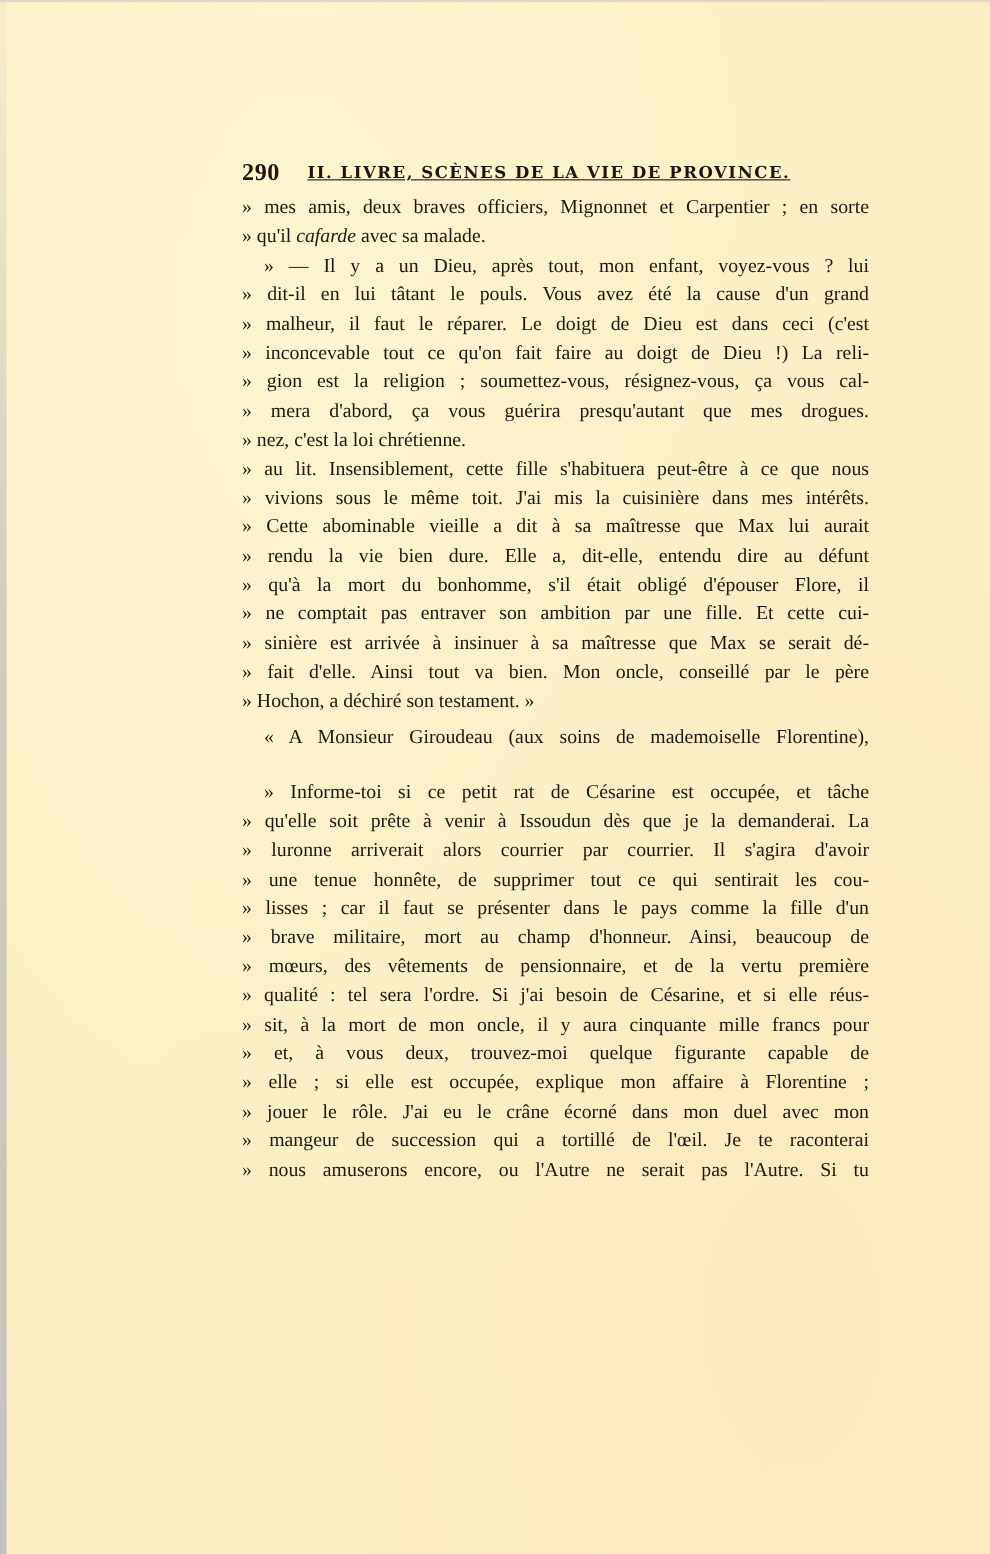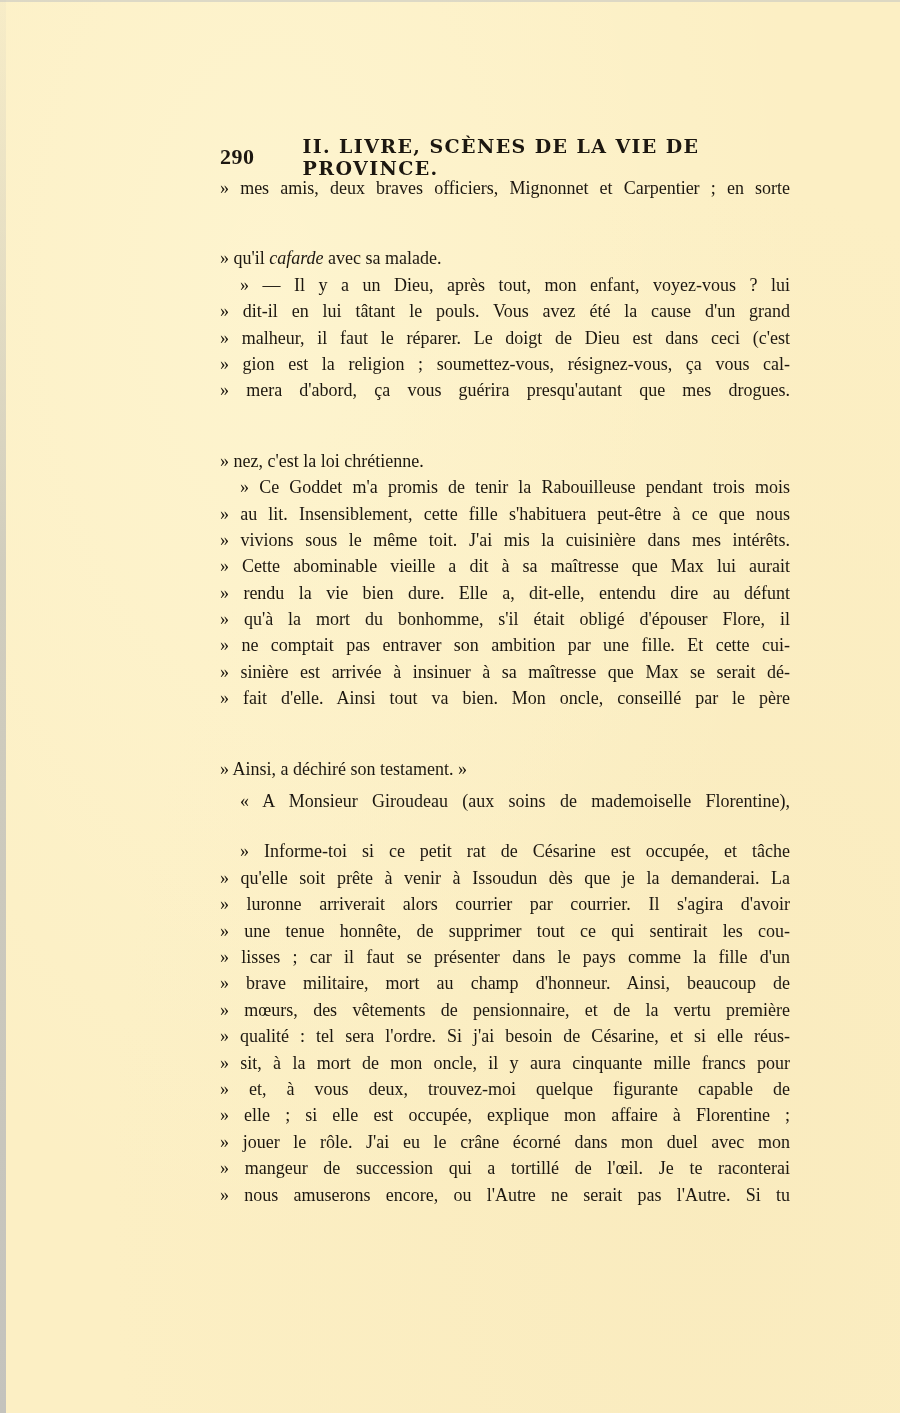--- a/index.html
+++ b/index.html
@@ -27,34 +27,34 @@
   }
   .running-head {
     position: absolute; left: 220px; top: 145px; width: 570px; height: 24px;
     display: flex; align-items: center;
   }
   .page-number {
     font-size: 22px; font-weight: bold; letter-spacing: 0.5px;
     font-family: "Liberation Serif", serif;
   }
   .head-title {
-    margin-left: 48px; font-size: 19px; font-weight: bold;
-    letter-spacing: 1.4px; font-family: "DejaVu Serif", serif;
+    margin-left: 25px; font-size: 15px; font-weight: bold;
+    letter-spacing: 1.4px; font-family: "DejaVu Serif", serif; text-decoration: underline;
   }
   .text-block {
     position: absolute; left: 220px; top: 175px; width: 570px;
   }
   .line {
     height: 26.4px; line-height: 26.4px;
     font-size: 18px; white-space: nowrap;
     text-align: justify; text-align-last: justify;
     font-stretch: condensed;
     transform-origin: left center;
   }
-  .line.last { text-align-last: left; margin-top: 44px; }
+  .line.last { text-align-last: left; }
   .line.indent { padding-left: 20px; }
   .line.indent2 { padding-left: 44px; }
   .gap-s { height: 6px; }
   .gap-m { height: 12px; }
   em { font-style: italic; }
 </style>
 </head>
 <body>
 
 <div class="page">
@@ -65,33 +65,33 @@
     <span class="page-number">290</span>
     <span class="head-title">II. LIVRE, SCÈNES DE LA VIE DE PROVINCE.</span>
   </div>
 
   <div class="text-block">
     <div class="line">» mes amis, deux braves officiers, Mignonnet et Carpentier ; en sorte</div>
     <div class="line last"><span>» qu'il </span><em>cafarde</em><span> avec sa malade.</span></div>
     <div class="line indent">» — Il y a un Dieu, après tout, mon enfant, voyez-vous ? lui</div>
     <div class="line">» dit-il en lui tâtant le pouls. Vous avez été la cause d'un grand</div>
     <div class="line">» malheur, il faut le réparer. Le doigt de Dieu est dans ceci (c'est</div>
+    <div class="line">» inconcevable tout ce qu'on fait faire au doigt de Dieu !) La reli-</div>
     <div class="line">» gion est la religion ; soumettez-vous, résignez-vous, ça vous cal-</div>
     <div class="line">» mera d'abord, ça vous guérira presqu'autant que mes drogues.</div>
     <div class="line last">» nez, c'est la loi chrétienne.</div>
-    <div class="line indent">» Ce Goddet m'a promis de tenir la Rabouilleuse pendant trois mois</div>
     <div class="line">» au lit. Insensiblement, cette fille s'habituera peut-être à ce que nous</div>
     <div class="line">» vivions sous le même toit. J'ai mis la cuisinière dans mes intérêts.</div>
     <div class="line">» Cette abominable vieille a dit à sa maîtresse que Max lui aurait</div>
     <div class="line">» rendu la vie bien dure. Elle a, dit-elle, entendu dire au défunt</div>
     <div class="line">» qu'à la mort du bonhomme, s'il était obligé d'épouser Flore, il</div>
     <div class="line">» ne comptait pas entraver son ambition par une fille. Et cette cui-</div>
     <div class="line">» sinière est arrivée à insinuer à sa maîtresse que Max se serait dé-</div>
     <div class="line">» fait d'elle. Ainsi tout va bien. Mon oncle, conseillé par le père</div>
-    <div class="line last">» Ainsi, a déchiré son testament. »</div>
+    <div class="line last">» Hochon, a déchiré son testament. »</div>
     <div class="gap-s"></div>
     <div class="line indent">« A Monsieur Giroudeau (aux soins de mademoiselle Florentine),</div>
     <div class="gap-m"></div>
     <div class="gap-m"></div>
     <div class="line indent">» Informe-toi si ce petit rat de Césarine est occupée, et tâche</div>
     <div class="line">» qu'elle soit prête à venir à Issoudun dès que je la demanderai. La</div>
     <div class="line">» luronne arriverait alors courrier par courrier. Il s'agira d'avoir</div>
     <div class="line">» une tenue honnête, de supprimer tout ce qui sentirait les cou-</div>
     <div class="line">» lisses ; car il faut se présenter dans le pays comme la fille d'un</div>
     <div class="line">» brave militaire, mort au champ d'honneur. Ainsi, beaucoup de</div>

